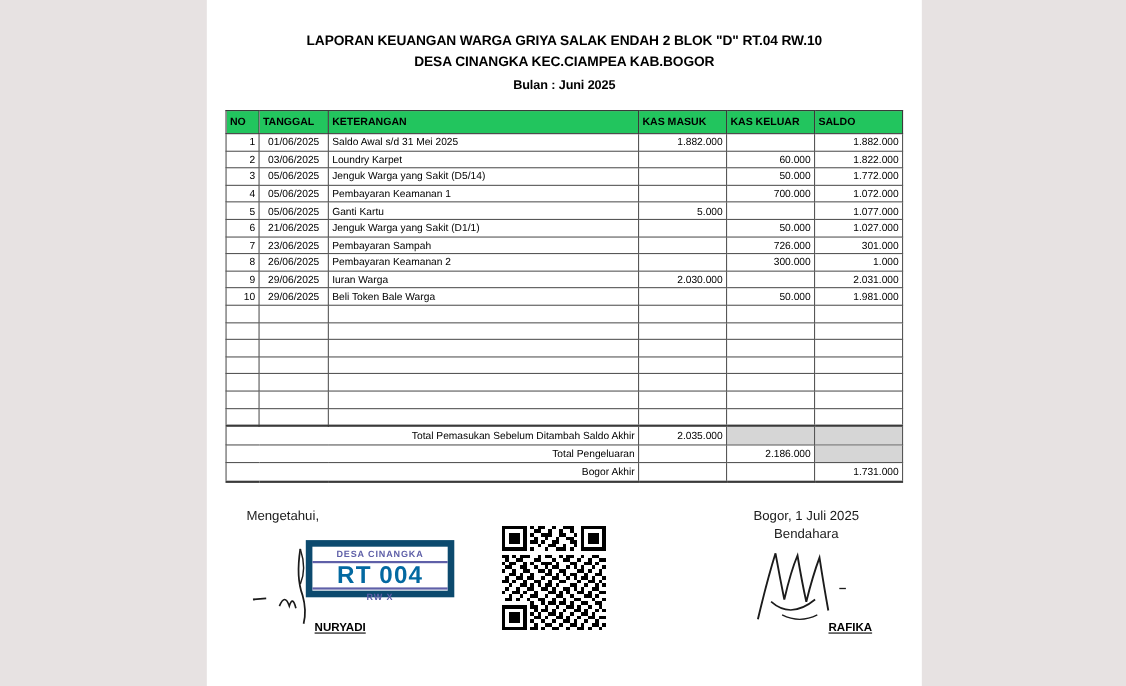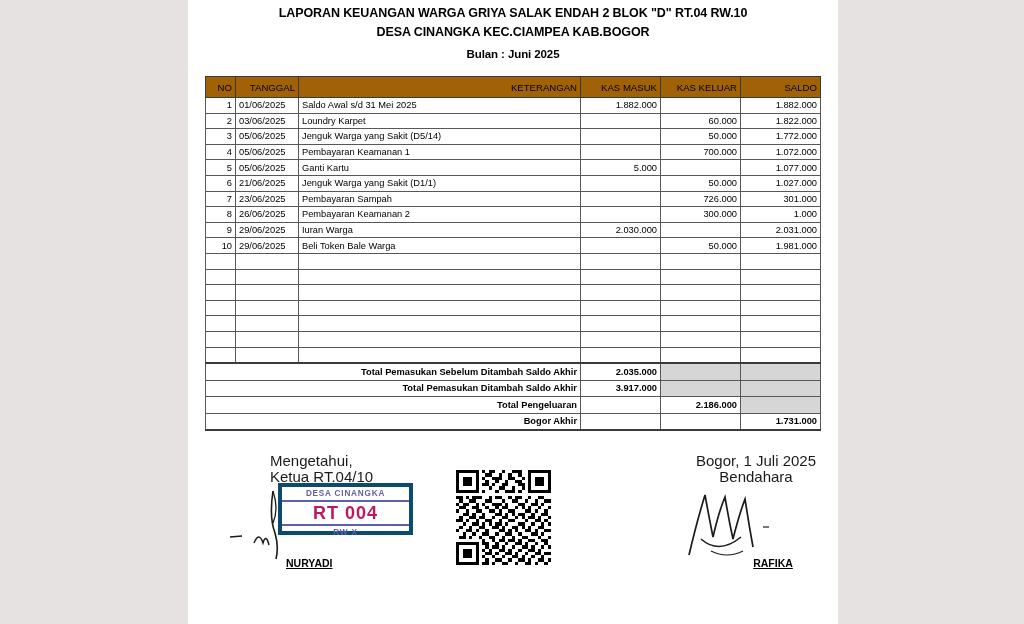--- a/index.html
+++ b/index.html
@@ -17,21 +17,21 @@
     position: absolute;
     left: 188px;
     top: 0;
     width: 650px;
     height: 624px;
     background: #ffffff;
   }
   
   .title-block {
     text-align: center;
-    padding-top: 4px;
+    padding-top: 28px;
   }
   .title-line {
     font-size: 12.5px;
     font-weight: bold;
     color: #000;
     letter-spacing: -0.1px;
     line-height: 19px;
     white-space: nowrap;
   }
   .title-line.sub {
@@ -50,39 +50,39 @@
     color: #000;
   }
   table.ledger td, table.ledger th {
     border: 1px solid #575757;
     padding: 0 3px;
     height: 14.6px;
     overflow: hidden;
     white-space: nowrap;
   }
   table.ledger thead th {
-    background: #a16207;
-    font-weight: normal;
+    background: #22c55e;
+    font-weight: bold;
     font-size: 9.6px;
-    text-align: right;
+    text-align: left;
     height: 20px;
     border: 1.4px solid #3a3a3a;
   }
   .c-no      { width: 30px;  text-align: right; }
-  .c-tanggal { width: 63px;  }
+  .c-tanggal { width: 63px;  text-align: center; }
   .c-ket     { width: 282px; text-align: left; }
   .c-masuk   { width: 80px;  text-align: right; }
   .c-keluar  { width: 80px;  text-align: right; }
   .c-saldo   { width: 80px;  text-align: right; }
 
   tr.spacer td { height: 14.6px; }
 
   
   tr.total-row td {
-    font-weight: bold;
+    font-weight: normal;
     height: 15.5px;
   }
   td.total-label {
     text-align: right;
     padding-right: 4px;
   }
   td.shaded { background: #d6d6d6; }
   tr.total-first td { border-top: 2px solid #3a3a3a; }
   tr.total-last td  { border-bottom: 2px solid #3a3a3a; }
 
@@ -99,25 +99,24 @@
     width: 230px;
   }
   .sig-right {
     position: absolute;
     left: 455px;
     top: 0;
     width: 180px;
     text-align: center;
   }
   .sig-line {
-    font-size: 15px;
+    font-size: 12px;
     color: #1b1b1b;
     line-height: 16px;
     white-space: nowrap;
-    margin-left: 46px;
   }
   .sig-left .sig-line { padding-left: 8px; }
   .sig-name {
     font-size: 10.5px;
     font-weight: bold;
     color: #000;
     text-decoration: underline;
     white-space: nowrap;
     margin-left: 40px;
   }
@@ -134,42 +133,42 @@
     text-align: center;
     text-decoration: underline;
   }
   
   .stamp {
     position: absolute;
     left: 62px;
     top: 30px;
     width: 135px;
     height: 52px;
-    border: 4px solid #0c4a6e;
+    border: 6px solid #0c4a6e;
     box-sizing: border-box;
   }
   .stamp-top, .stamp-bot {
     height: 13px;
     line-height: 13px;
     text-align: center;
     font-size: 8.2px;
     font-weight: bold;
     letter-spacing: 0.8px;
     color: #5f60a8;
   }
   .stamp-top { border-bottom: 2px solid #5f60a8; }
   .stamp-bot { border-top: 2px solid #5f60a8; }
   .stamp-mid {
     height: 22px;
     line-height: 22px;
     text-align: center;
-    font-size: 18px;
+    font-size: 22px;
     font-weight: bold;
     letter-spacing: 1px;
-    color: #be185d;
+    color: #0369a1;
   }
   .sig-scribble-left {
     position: absolute;
     left: 10px;
     top: 34px;
     width: 110px;
     height: 75px;
   }
   .sig-scribble-right {
     position: absolute;
@@ -355,46 +354,39 @@
             <td class="c-keluar"></td>
             <td class="c-saldo"></td>
           </tr>
           <tr class="total-row total-first">
             <td class="total-label" colspan="3">Total Pemasukan Sebelum Ditambah Saldo Akhir</td>
             <td class="c-masuk">2.035.000</td>
             <td class="c-keluar shaded"></td>
             <td class="c-saldo shaded"></td>
           </tr>
           <tr class="total-row">
-            <td class="total-label" colspan="3">Total Pemasukan Ditambah Saldo Akhir</td>
-            <td class="c-masuk">3.917.000</td>
-            <td class="c-keluar shaded"></td>
-            <td class="c-saldo shaded"></td>
-          </tr>
-          <tr class="total-row">
             <td class="total-label" colspan="3">Total Pengeluaran</td>
             <td class="c-masuk"></td>
             <td class="c-keluar">2.186.000</td>
             <td class="c-saldo shaded"></td>
           </tr>
           <tr class="total-row total-last">
             <td class="total-label" colspan="3">Bogor Akhir</td>
             <td class="c-masuk"></td>
             <td class="c-keluar"></td>
             <td class="c-saldo">1.731.000</td>
           </tr>
         </tbody>
     </table>
   </div>
 
   <div class="footer">
 
     <div class="sig-left">
       <div class="sig-line">Mengetahui,</div>
-      <div class="sig-line">Ketua RT.04/10</div>
 
       <svg class="sig-scribble-left" viewBox="0 0 110 75">
         <path d="M4 50 L16 49" stroke="#1b1b1b" stroke-width="1.6" fill="none"></path>
         <path d="M28 56 Q33 44 37 56 Q40 46 43 58" stroke="#1b1b1b" stroke-width="1.5" fill="none"></path>
         <path d="M47 4 Q43 30 49 46 Q53 60 50 72" stroke="#1b1b1b" stroke-width="1.6" fill="none"></path>
         <path d="M47 4 Q53 22 47 36" stroke="#1b1b1b" stroke-width="1.3" fill="none"></path>
       </svg>
 
       <div class="stamp">
         <div class="stamp-top">DESA CINANGKA</div>

